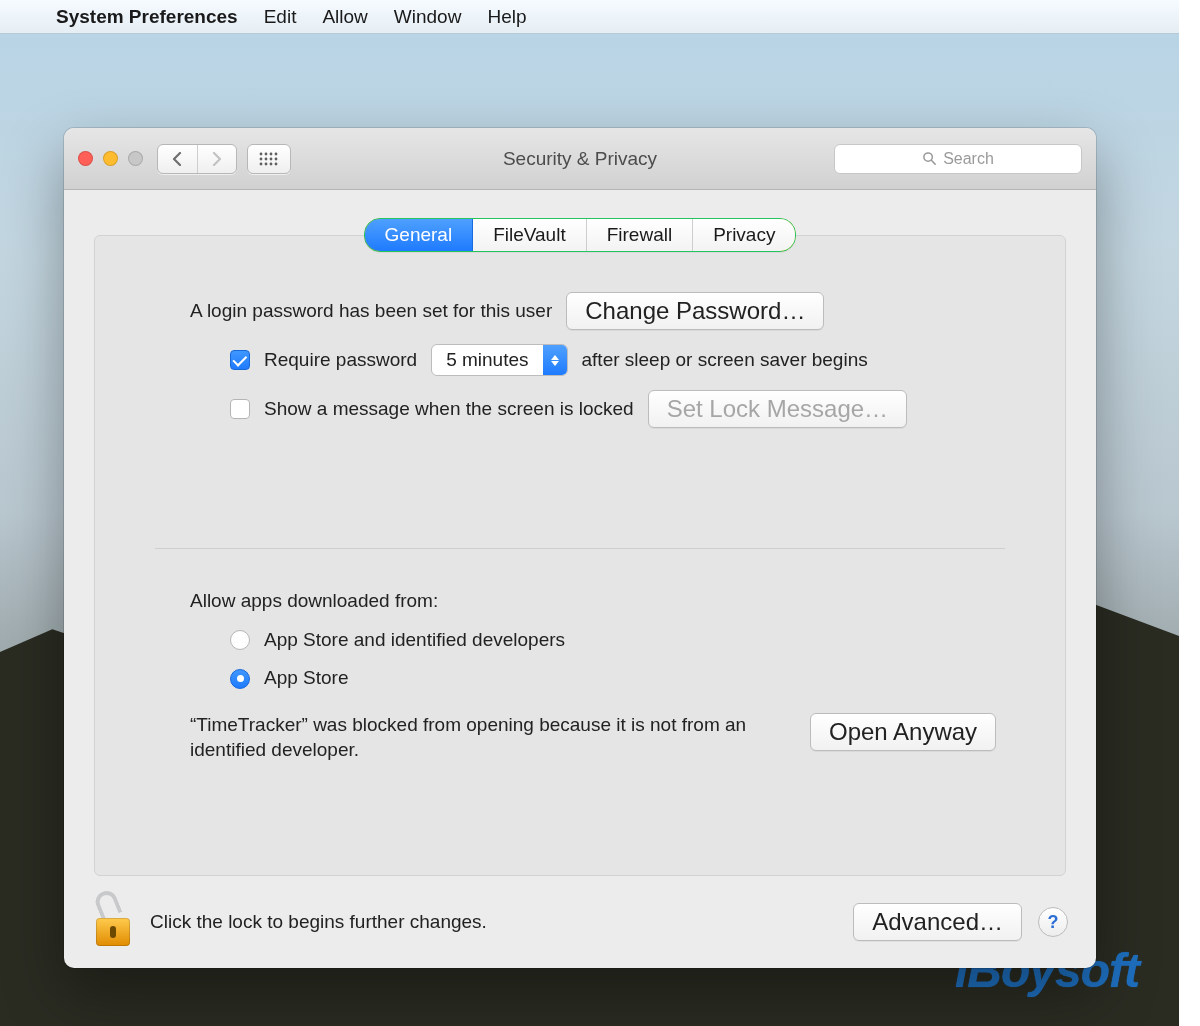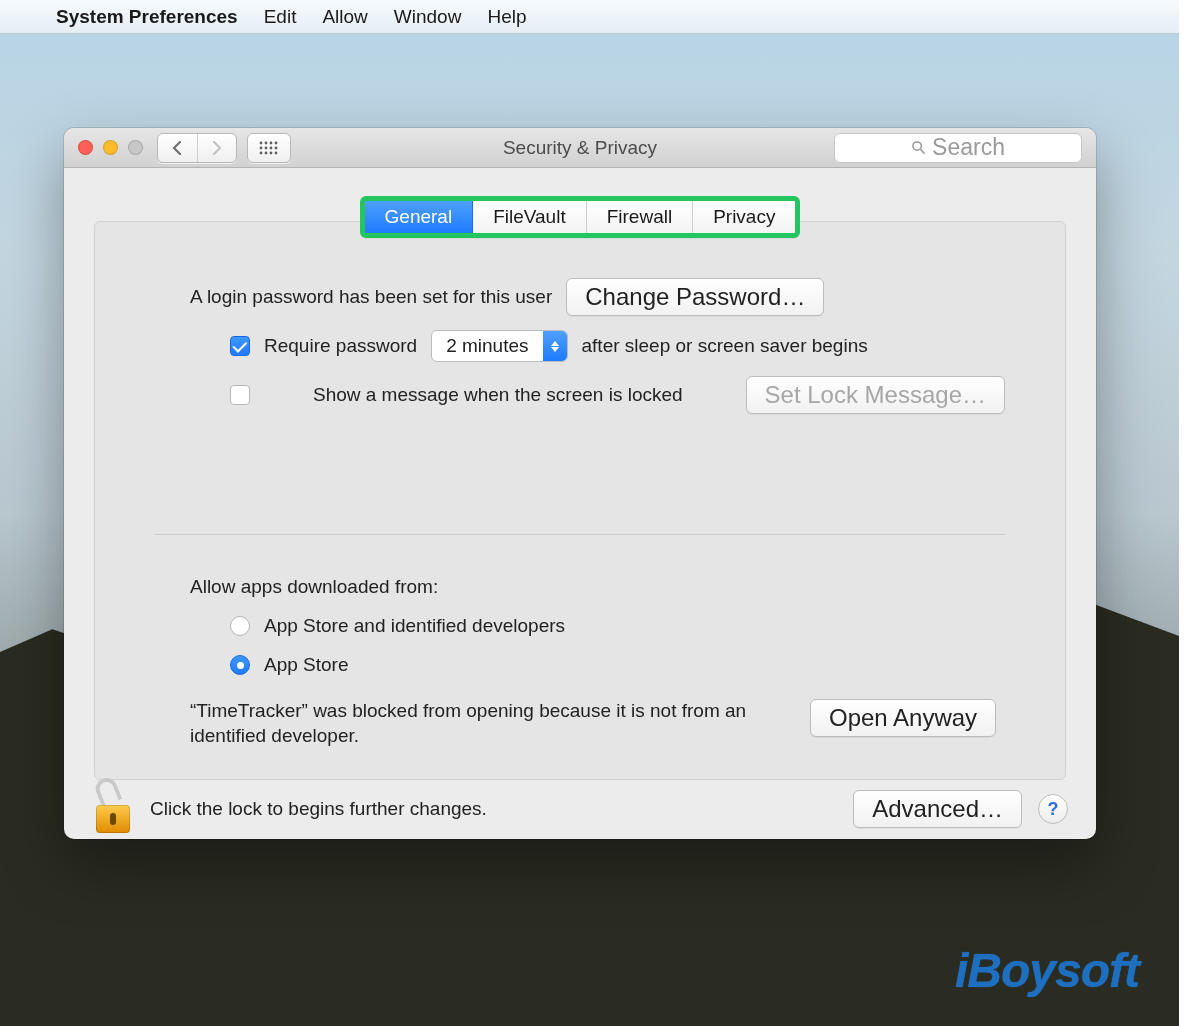--- a/index.html
+++ b/index.html
@@ -61,21 +61,21 @@
     font-size: 48px; font-weight: 800; font-style: italic;
     color: #1e6fbf;
     letter-spacing: -1px;
     text-shadow: 0 0 1px #1e6fbf;
   }
 
   
   .window {
     position: absolute;
     left: 64px; top: 94px;
-    width: 1032px; height: 711px;
+    width: 1032px; height: 840px;
     background: #ececec;
     border-radius: 10px;
     box-shadow: 0 25px 60px rgba(0,0,0,.35), 0 0 0 1px rgba(0,0,0,.12);
     display: flex; flex-direction: column;
     overflow: hidden;
   }
   .titlebar {
     height: 62px;
     background: linear-gradient(#e7e6e6, #d2d1d1);
     border-bottom: 1px solid #b5b4b4;
@@ -112,35 +112,35 @@
     pointer-events:none;
   }
   .searchwrap {
     margin-left:auto;
     width: 248px; height: 30px;
     background:#fff;
     border:1px solid #c8c7c7;
     border-radius:6px;
     display:flex; align-items:center; justify-content:center;
     color:#9a9a9a; gap:6px;
-    font-size:23px;
+    font-size:16px;
   }
   .searchwrap svg { width:15px; height:15px; }
 
   
   .tabsrow {
     display:flex; justify-content:center;
     margin-top: 28px;
     position: relative;
     z-index: 2;
   }
   .tabs {
     display:flex;
-    border:5px solid #22c55e;
-    border-radius:6px;
+    border:1px solid #22c55e;
+    border-radius:16px;
     overflow:hidden;
     background:#eab308;
     box-shadow:0 1px 0 rgba(0,0,0,.05);
   }
   .tab {
     padding: 5px 20px;
     font-size:19px;
     color:#1a1a1a;
     background:linear-gradient(#ffffff,#f4f3f3);
     border-right:1px solid #cfcece;
@@ -350,30 +350,30 @@
 
       <div class="row" style="margin-left:35px;">
         <span>A login password has been set for this user</span>
         <button class="btn">Change Password…</button>
       </div>
 
       <div class="row indent" style="margin-left:35px;">
         <span class="checkbox checked"></span>
         <span>Require password</span>
         <span class="select">
-          <span class="val">2 minutes</span>
+          <span class="val">5 minutes</span>
           <span class="arrows">
             <span class="tri up"></span>
               <span class="tri down"></span>
           </span>
         </span>
         <span>after sleep or screen saver begins</span>
       </div>
 
-      <div class="row indent" style="margin-left:35px;justify-content:space-between;">
+      <div class="row indent" style="margin-left:35px;">
         <span class="checkbox"></span>
         <span>Show a message when the screen is locked</span>
         <button class="btn disabled">Set Lock Message…</button>
       </div>
 
       <div class="divider" style="margin-top:120px;"></div>
 
       <div style="margin-left:35px;">
         <div style="margin-bottom:14px;">Allow apps downloaded from:</div>
         <div class="row indent">

